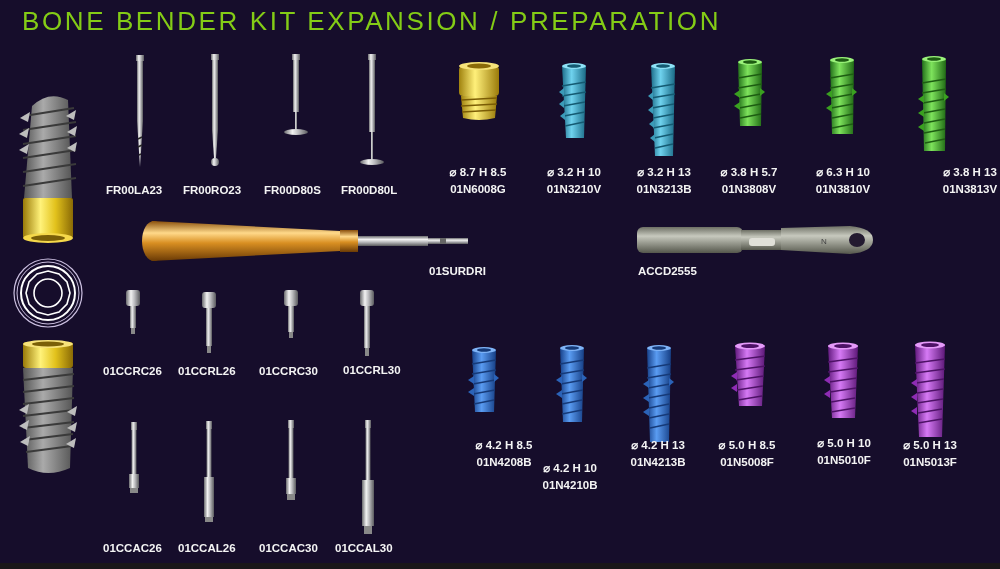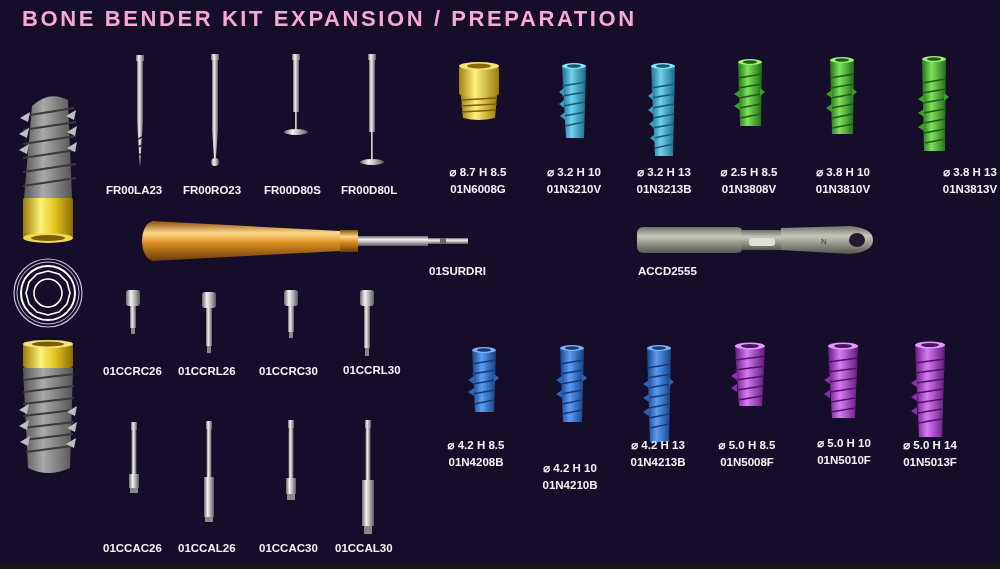--- a/index.html
+++ b/index.html
@@ -6,22 +6,22 @@
     html, body { width: 1000px; height: 569px; overflow: hidden; }
     body {
       background: #160d2b;
       font-family: "Liberation Sans", sans-serif;
       color: #ffffff;
       position: relative;
     }
     .bottom-strip { position: absolute; left: 0; right: 0; bottom: 0; height: 6px; background: #1a1719; }
     .title {
       position: absolute; left: 22px; top: 6px;
-      font-size: 22px; font-weight: bold; letter-spacing: 2.6px;
-      color: #f9a8d4;
+      font-size: 26px; font-weight: normal; letter-spacing: 2.6px;
+      color: #84cc16;
     }
     .label {
       position: absolute; font-size: 11.5px; font-weight: bold;
       color: #f4f4f4; white-space: nowrap; text-align: center;
     }
     .abs { position: absolute; }
     .implant-label { position: absolute; width: 100px; text-align: center; font-size: 11.5px; font-weight: bold; line-height: 17px; color:#f4f4f4; }
   </style>
 </head>
 <body>
@@ -373,25 +373,25 @@
   </div>
   <div class="implant-label" style="left:524px;top:164px">
     <div>⌀ 3.2 H 10</div>
     <div>01N3210V</div>
   </div>
   <div class="implant-label" style="left:614px;top:164px">
     <div>⌀ 3.2 H 13</div>
     <div>01N3213B</div>
   </div>
   <div class="implant-label" style="left:699px;top:164px">
-    <div>⌀ 2.5 H 8.5</div>
+    <div>⌀ 3.8 H 5.7</div>
     <div>01N3808V</div>
   </div>
   <div class="implant-label" style="left:793px;top:164px">
-    <div>⌀ 3.8 H 10</div>
+    <div>⌀ 6.3 H 10</div>
     <div>01N3810V</div>
   </div>
   <div class="implant-label" style="left:920px;top:164px">
     <div>⌀ 3.8 H 13</div>
     <div>01N3813V</div>
   </div>
 </div>
 
 <div>
   <svg class="abs" style="left:468px;top:346px" width="32" height="70">
@@ -495,39 +495,39 @@
         <path d="M7 72 L31 68"></path>
         <path d="M7 82 L31 78"></path>
       </g>
     <g fill="#8e2cb4">
         <path d="M0 42 L6 38 L6 46 Z"></path>
         <path d="M0 56 L6 52 L6 60 Z"></path>
         <path d="M0 70 L6 66 L6 74 Z"></path>
       </g>
   </svg>
 
-  <div class="implant-label" style="left:426px;top:437px">
+  <div class="implant-label" style="left:454px;top:437px">
     <div>⌀ 4.2 H 8.5</div>
     <div>01N4208B</div>
   </div>
   <div class="implant-label" style="left:520px;top:460px">
     <div>⌀ 4.2 H 10</div>
     <div>01N4210B</div>
   </div>
   <div class="implant-label" style="left:608px;top:437px">
     <div>⌀ 4.2 H 13</div>
     <div>01N4213B</div>
   </div>
   <div class="implant-label" style="left:697px;top:437px">
     <div>⌀ 5.0 H 8.5</div>
     <div>01N5008F</div>
   </div>
   <div class="implant-label" style="left:794px;top:435px">
     <div>⌀ 5.0 H 10</div>
     <div>01N5010F</div>
   </div>
   <div class="implant-label" style="left:880px;top:437px">
-    <div>⌀ 5.0 H 14</div>
+    <div>⌀ 5.0 H 13</div>
     <div>01N5013F</div>
   </div>
 </div>
 
 <div class="bottom-strip"></div>
 
 </body></html>

